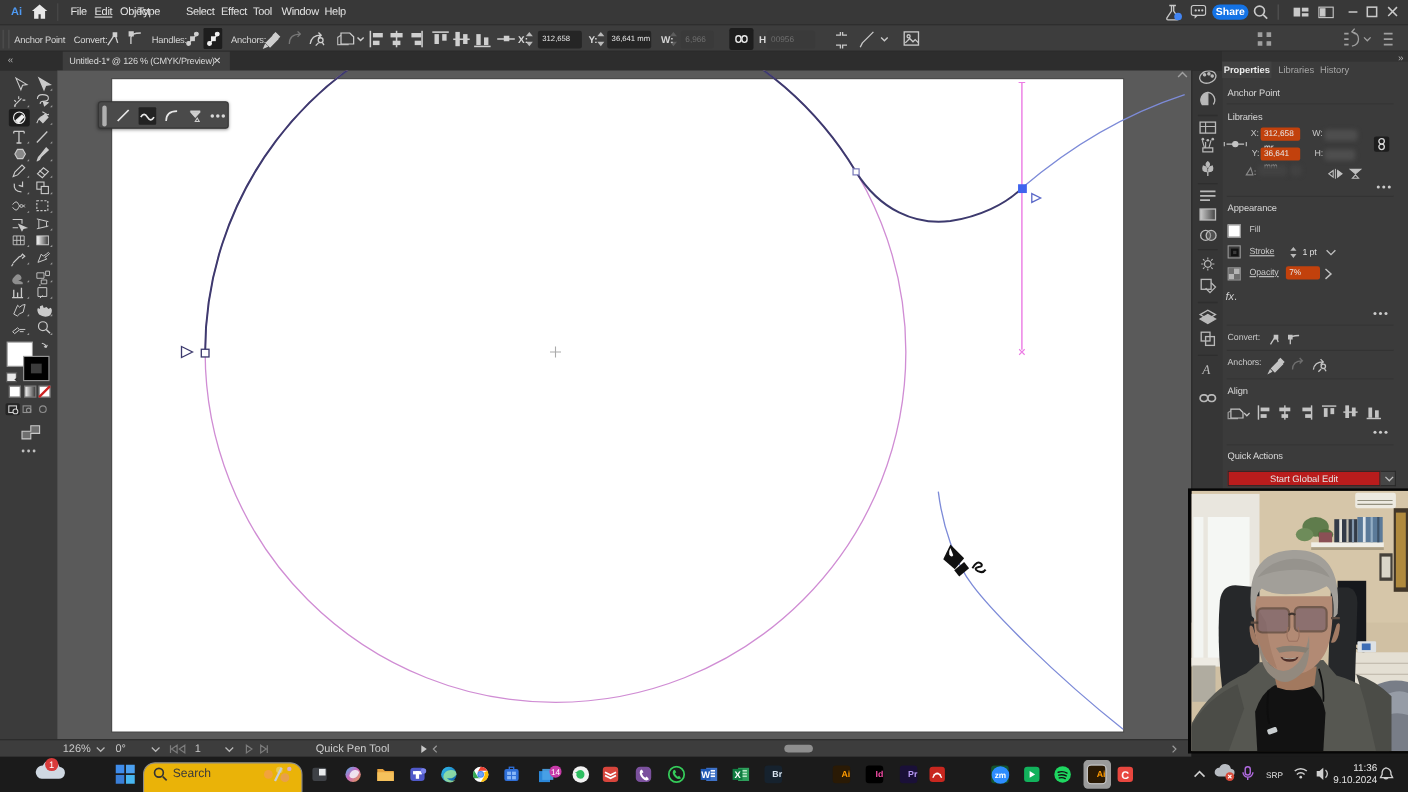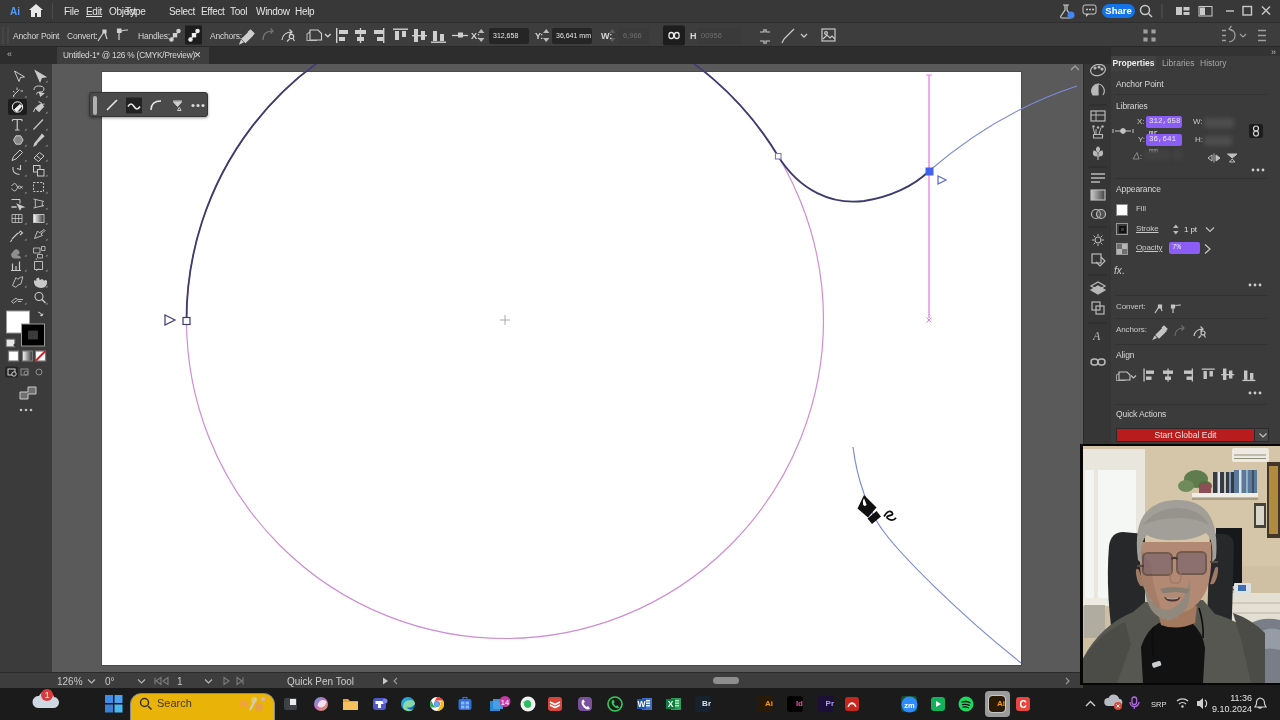--- a/index.html
+++ b/index.html
@@ -34,22 +34,22 @@
   #canvas { left:52px; top:64px; width:1031px; height:608px; background:#5a5a5a; overflow:hidden; }
   #artboard { position:absolute; left:50px; top:8px; width:919px; height:593px; background:#ffffff;
     box-shadow:0 0 0 1px #4a4a4a; }
 
   
   #rightstrip { left:1083px; top:64px; width:28px; height:608px; background:#363636; border-left:1px solid #2b2b2b;}
   #props { left:1111px; top:47px; width:169px; height:625px; background:#3b3b3b; color:#cfcfcf; }
   .ph { position:absolute; font-size:8.5px; color:#d8d8d8; letter-spacing:-0.1px; }
   .plabel { position:absolute; font-size:8px; color:#c9c9c9; letter-spacing:-0.1px; }
   .psep { position:absolute; left:4px; width:152px; height:1px; background:#474747; border-bottom:1px solid #313131; }
-  .pfield { position:absolute; height:11.5px; background:#8b5cf6; border-radius:2px; color:#e8e8e8;
-    font-size:7.5px; line-height:11.5px; padding-left:3px;font-family:Liberation Mono, monospace; }
+  .pfield { position:absolute; height:11.5px; background:#c2410c; border-radius:2px; color:#e8e8e8;
+    font-size:7.5px; line-height:11.5px; padding-left:3px; }
   .pblur { position:absolute; height:10px; background:#4e4e4e; border-radius:3px; filter:blur(2px); }
 
   
   #statusbar { left:0; top:672px; width:1083px; height:16px; background:#3d3d3d; color:#c8c8c8;
     border-top:1px solid #2b2b2b; font-size:10px; }
 
   
   #webcam { left:1080px; top:444px; width:200px; height:241px; background:#060606; overflow:hidden; }
 
   

